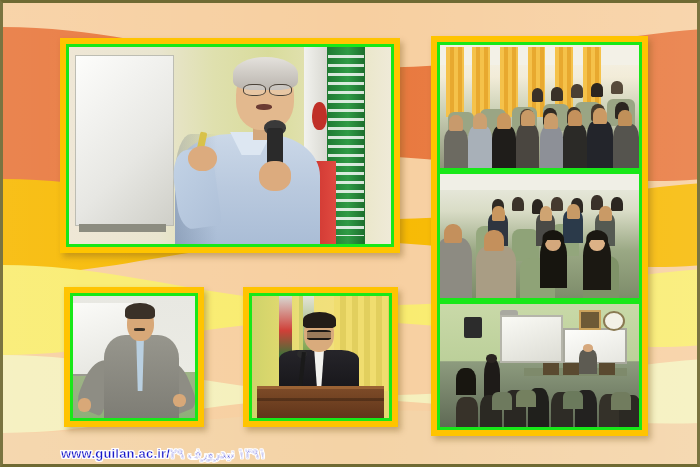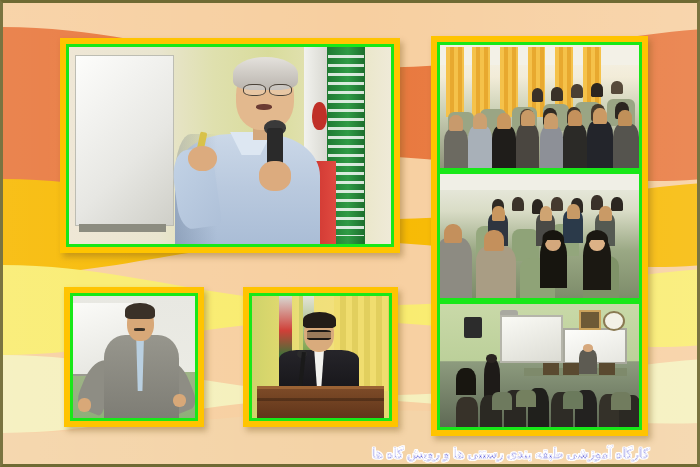--- a/index.html
+++ b/index.html
@@ -389,18 +389,18 @@
             <div class="el" style="left:38%;bottom:16%;width:10%;height:14%;background:#74805f;border-radius:6px 6px 0 0;"></div>
             <div class="el" style="left:62%;bottom:15%;width:10%;height:14%;background:#6b7a5c;border-radius:6px 6px 0 0;"></div>
             <div class="el" style="left:86%;bottom:14%;width:10%;height:14%;background:#717c5e;border-radius:6px 6px 0 0;"></div>
           </div>
         </div>
       </div>
 
     </div>
   </div>
 
-
-  <div class="caption" id="caption-right">
-    <span>کارگاه آموزشی طبقه بندی رستنی ها و رویش گاه ها</span>
+  <div class="caption" id="caption-left">
+    <span class="url">www.guilan.ac.ir/۲۹ فروردین ۱۳۹۱</span>
   </div>
 
+
 </div>
 
 </body></html>

